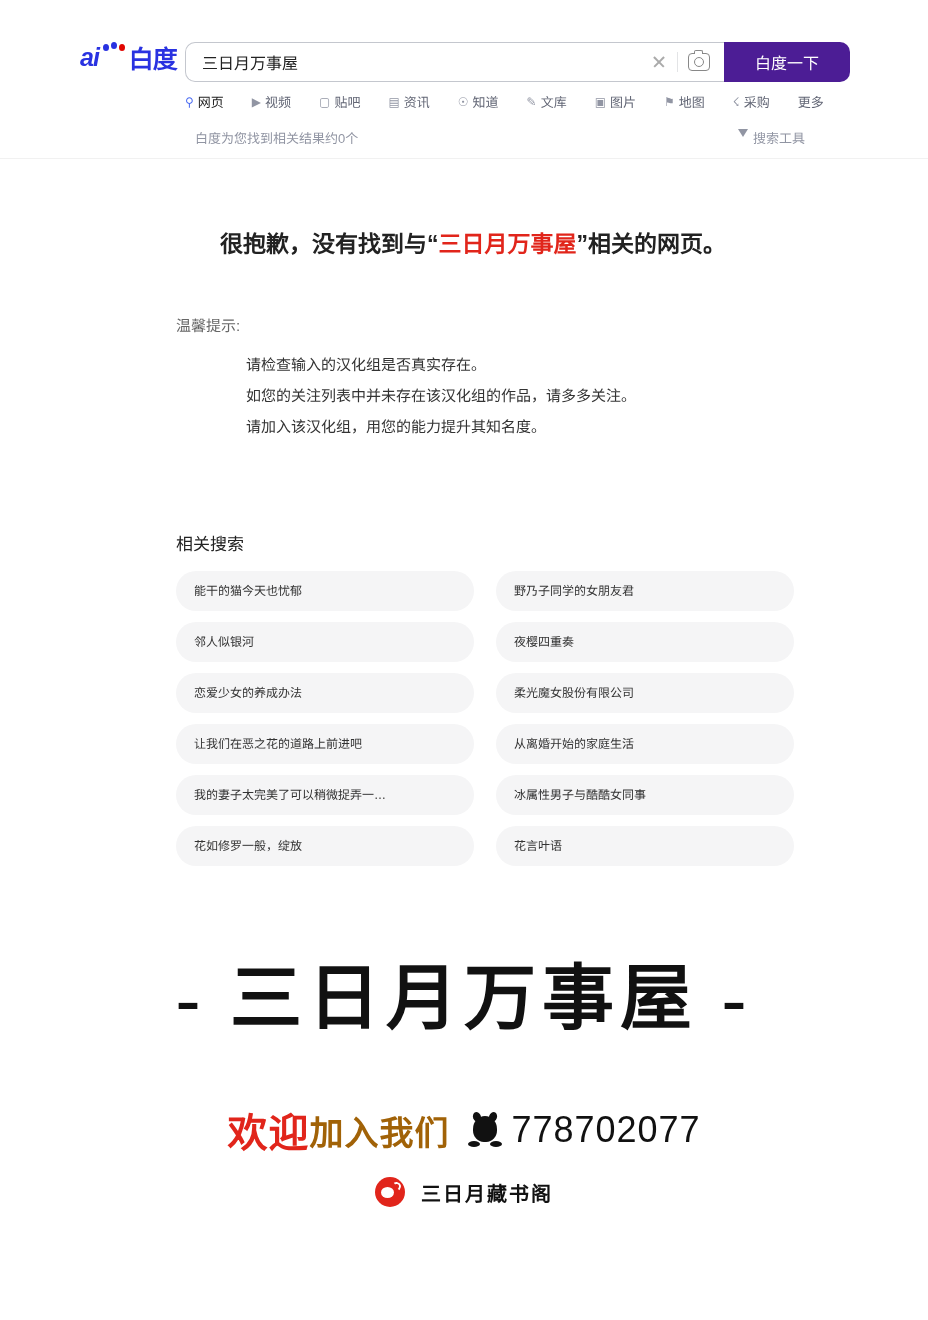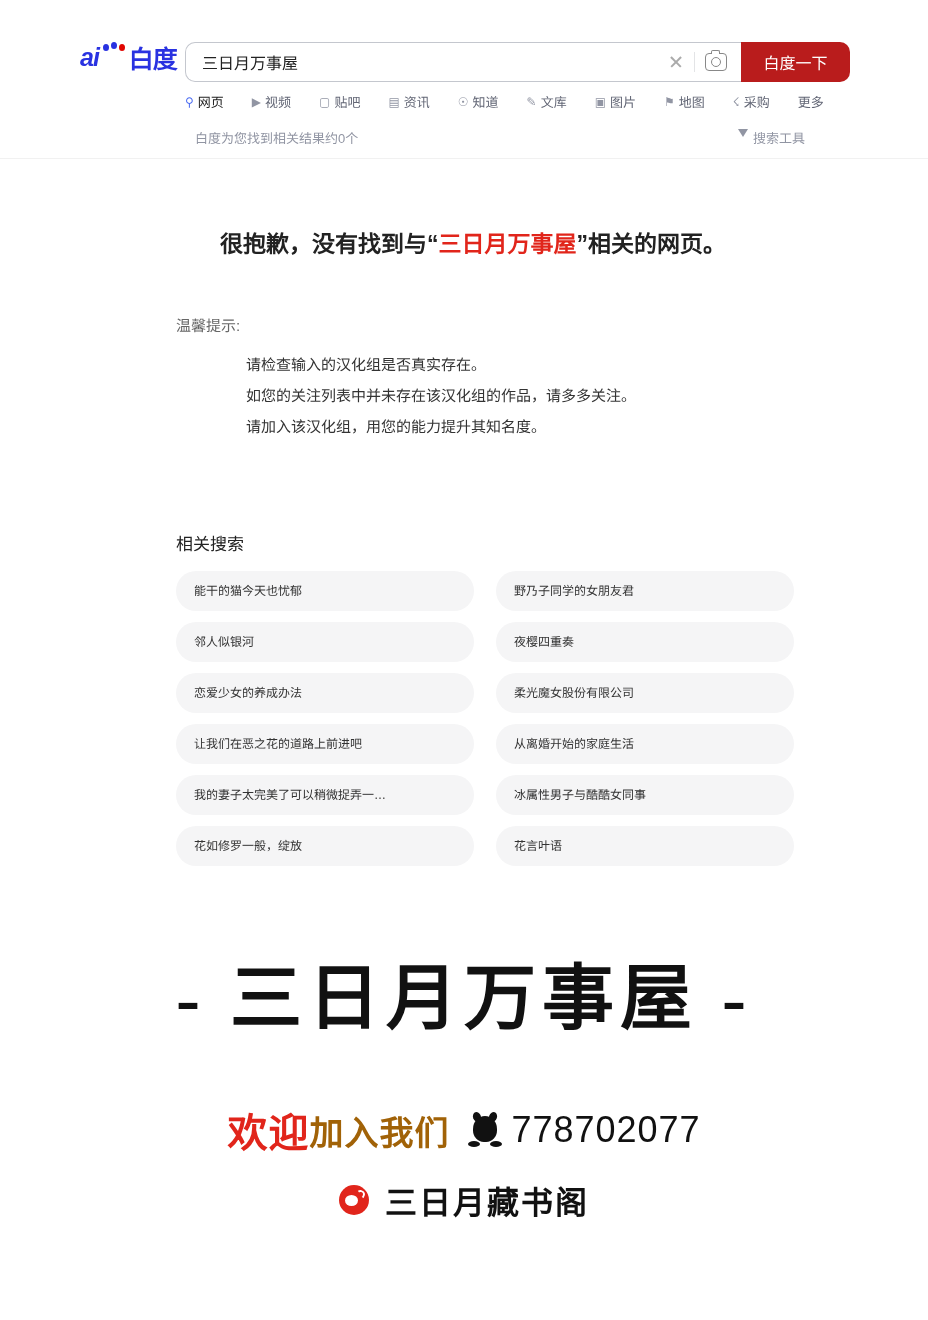--- a/index.html
+++ b/index.html
@@ -136,22 +136,22 @@
     position: absolute;
     width: 7px; height: 3px;
     background: #fff;
     border-top: 1.6px solid #888;
     border-left: 1.6px solid #888;
     border-right: 1.6px solid #888;
     left: 5px; top: -4.5px;
     border-radius: 2px 2px 0 0;
   }
   .search-btn {
-    width: 109px;
-    background: #b91c1c;
+    width: 126px;
+    background: #4c1d95;
     color: #fff;
     font-size: 16px;
     border: none;
     border-radius: 0 10px 10px 0;
     cursor: pointer;
     font-family: "Liberation Sans", "DejaVu Sans", sans-serif;
   }
 
   
   .tabs {
@@ -370,21 +370,21 @@
     width: 9px; height: 9px;
     border: 2.5px solid #fff;
     border-left-color: transparent;
     border-bottom-color: transparent;
     border-radius: 50%;
     right: 4px; top: 5px;
     transform: rotate(10deg);
   }
   .weibo-name {
     font-family: "Liberation Serif", "DejaVu Serif", serif;
-    font-size: 32px;
+    font-size: 20px;
     font-weight: bold;
     color: #111;
     letter-spacing: 2px;
   }
 </style>
 </head>
 <body>
 
 <div class="header">
 

